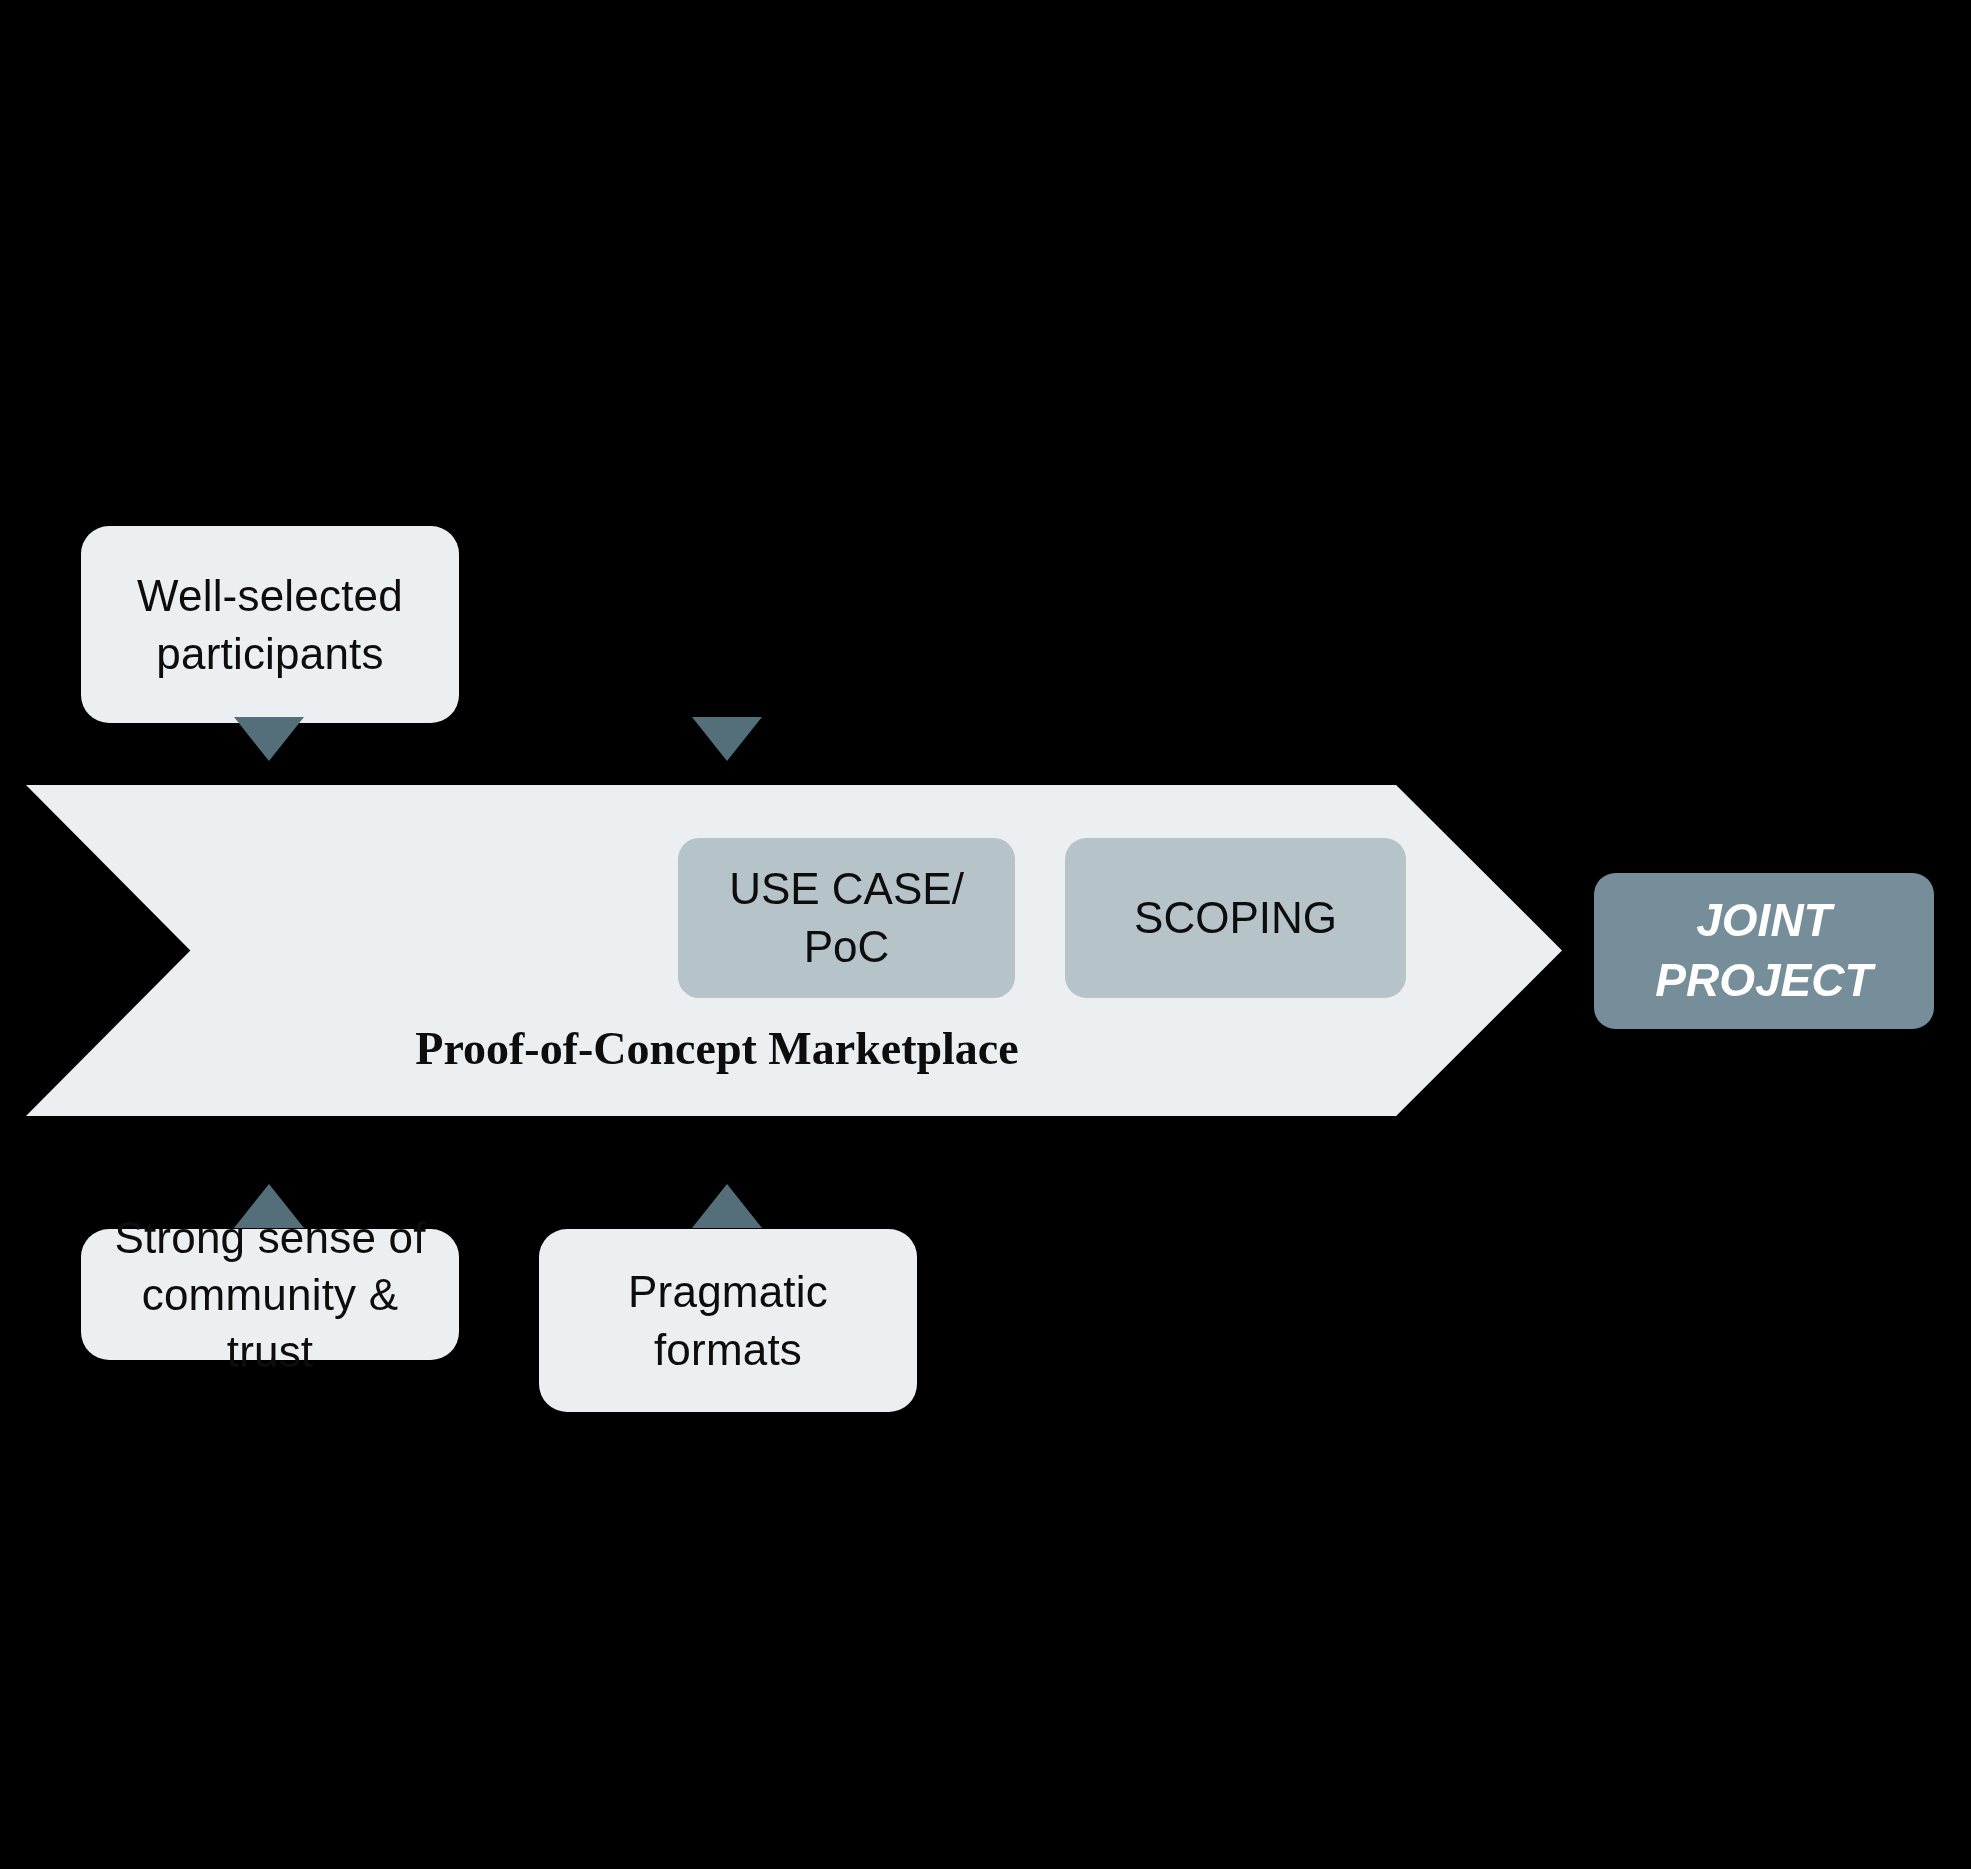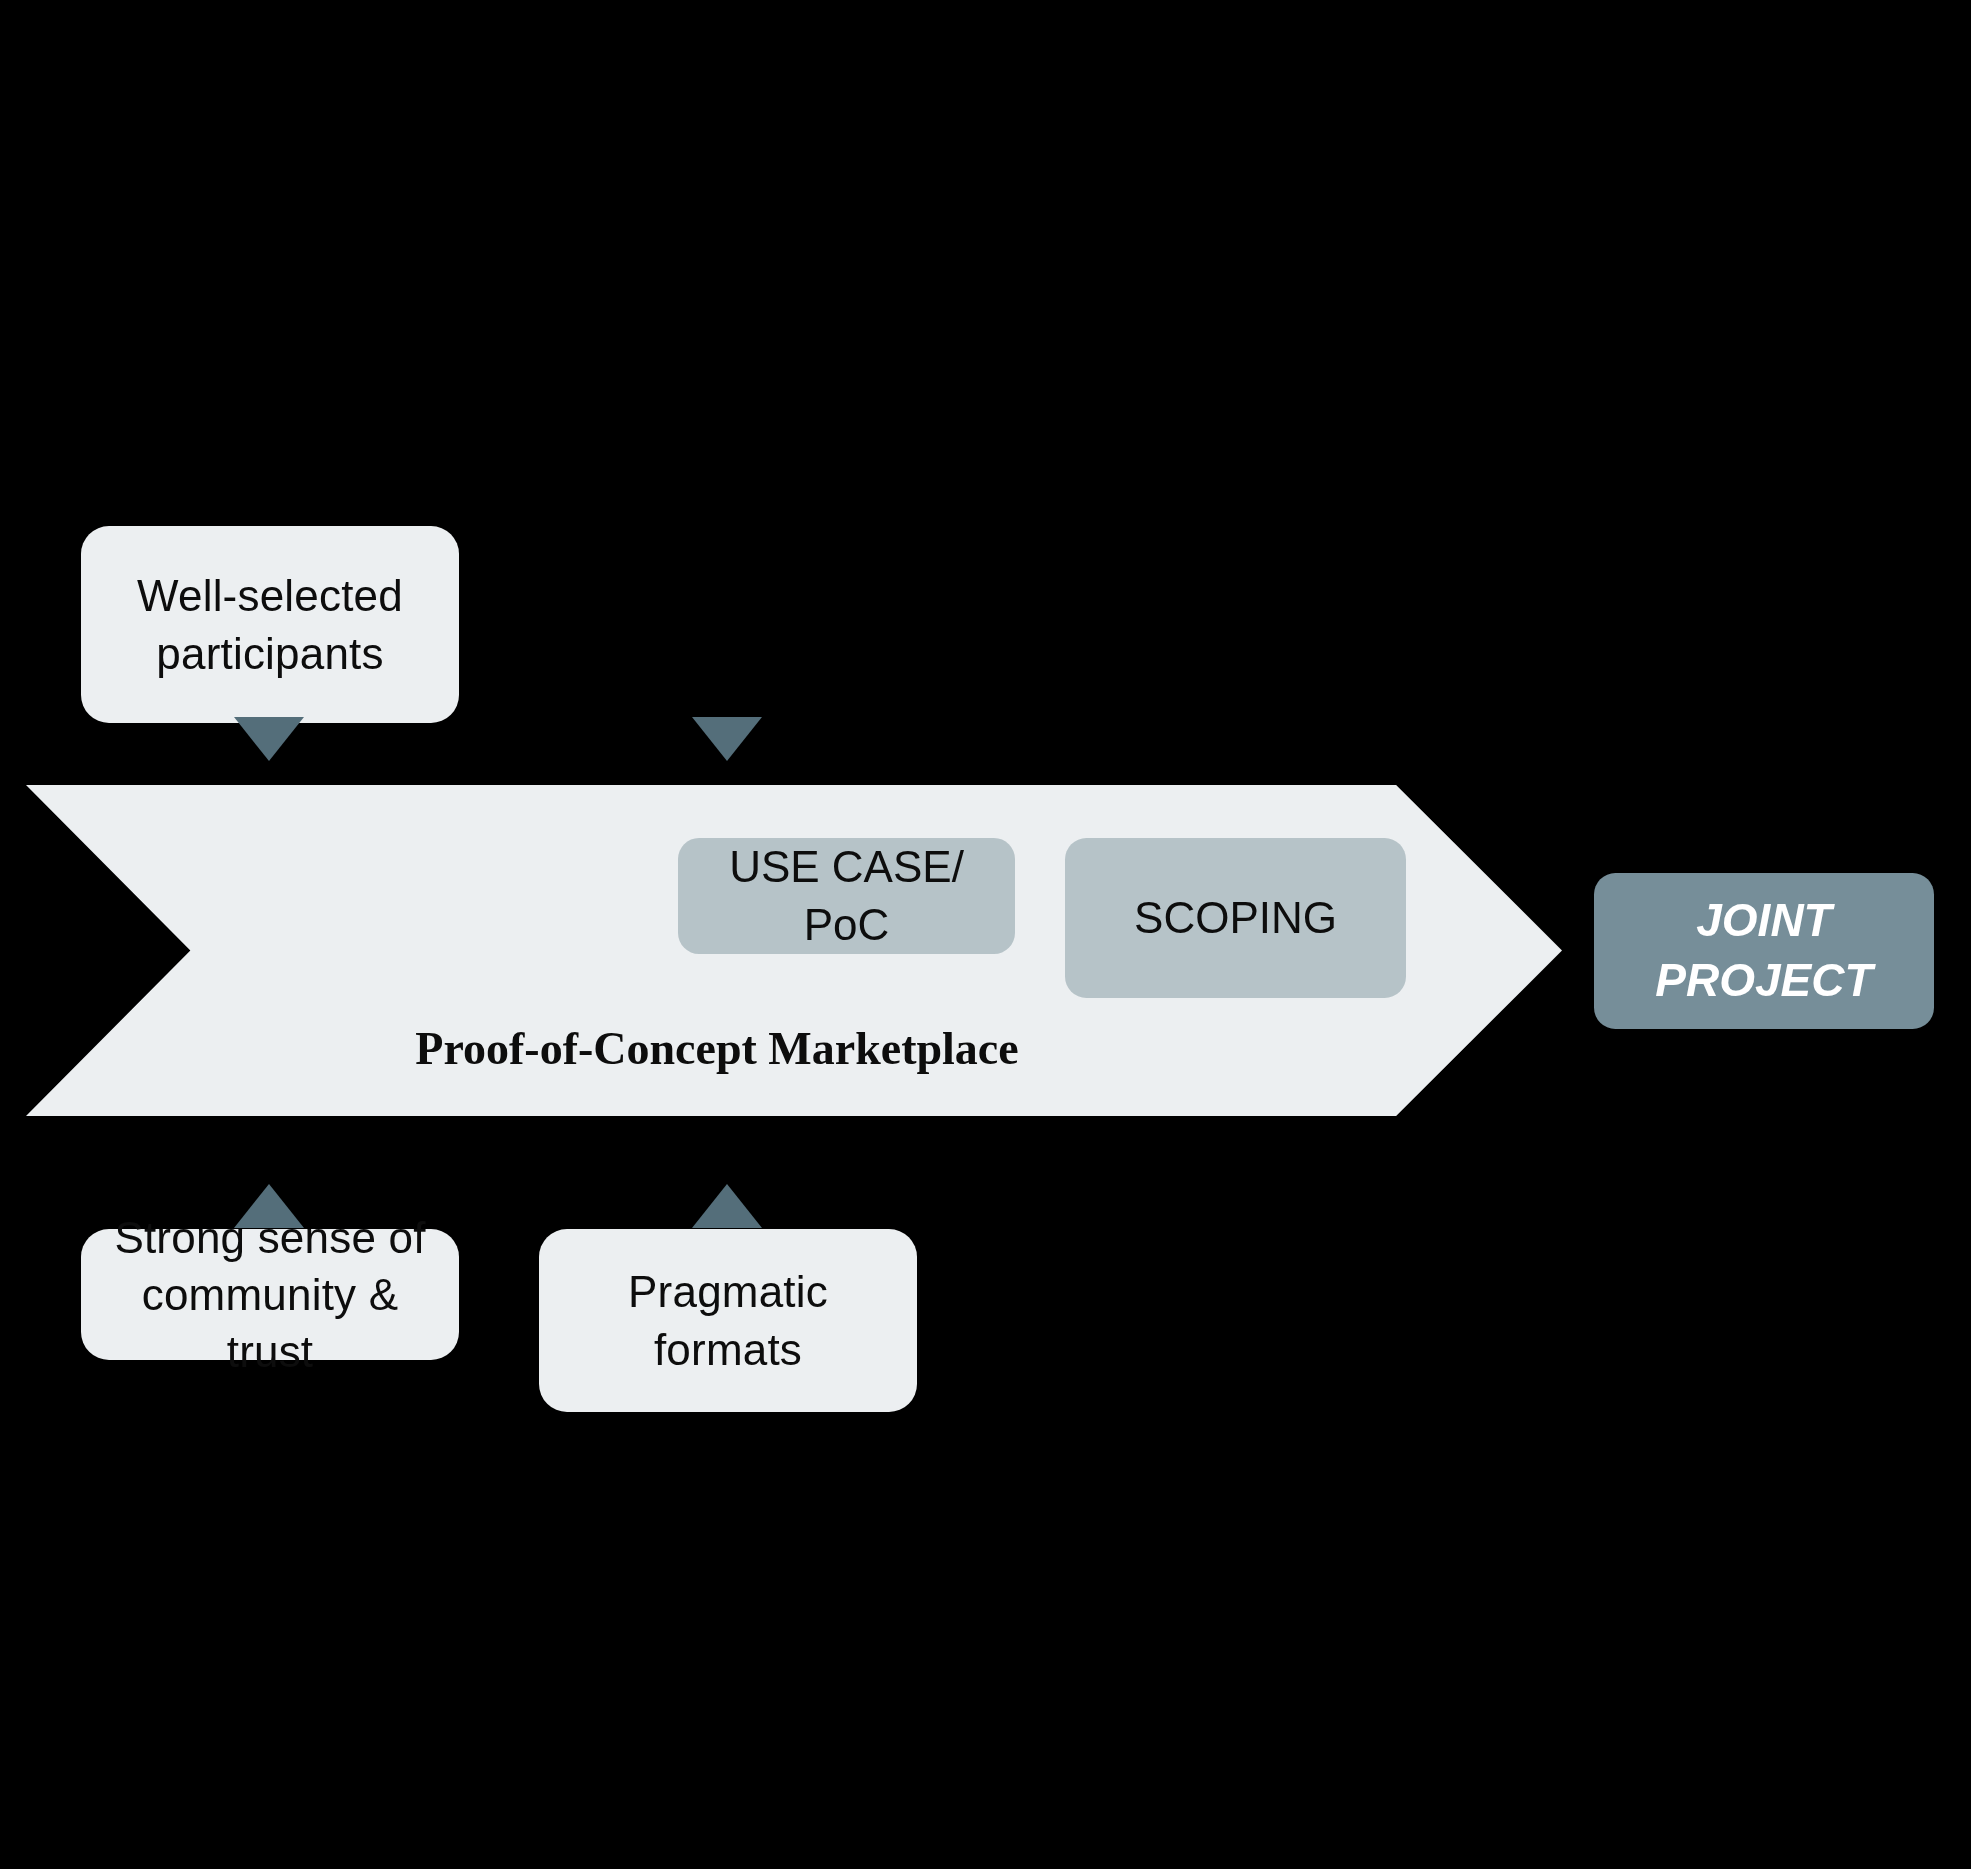--- a/index.html
+++ b/index.html
@@ -135,21 +135,21 @@
   </div>
   <div class="tri tri-down" style="left:234px; top:717px;"></div>
 
   <div class="tri tri-down" style="left:692px; top:717px;"></div>
 
   <div class="banner" style="left:26px; top:785px; width:1536px; height:331px; background:transparent;">
     <div class="banner-shape"></div>
 
     <div class="banner-inner">
 
-      <div class="chip" style="left:652px; top:53px; width:337px; height:116px;border-radius:21px;">
+      <div class="chip" style="left:652px; top:53px; width:337px; height:160px;border-radius:21px;">
         <span class="chip-label">USE CASE/
 PoC</span>
       </div>
       <div class="chip" style="left:1039px; top:53px; width:341px; height:160px;">
         <span class="chip-label">SCOPING</span>
       </div>
 
       <div class="banner-title" style="left:0px; top:237px; width:1382px;font-family:Liberation Serif, serif;">Proof-of-Concept Marketplace</div>
     </div>
   </div>

